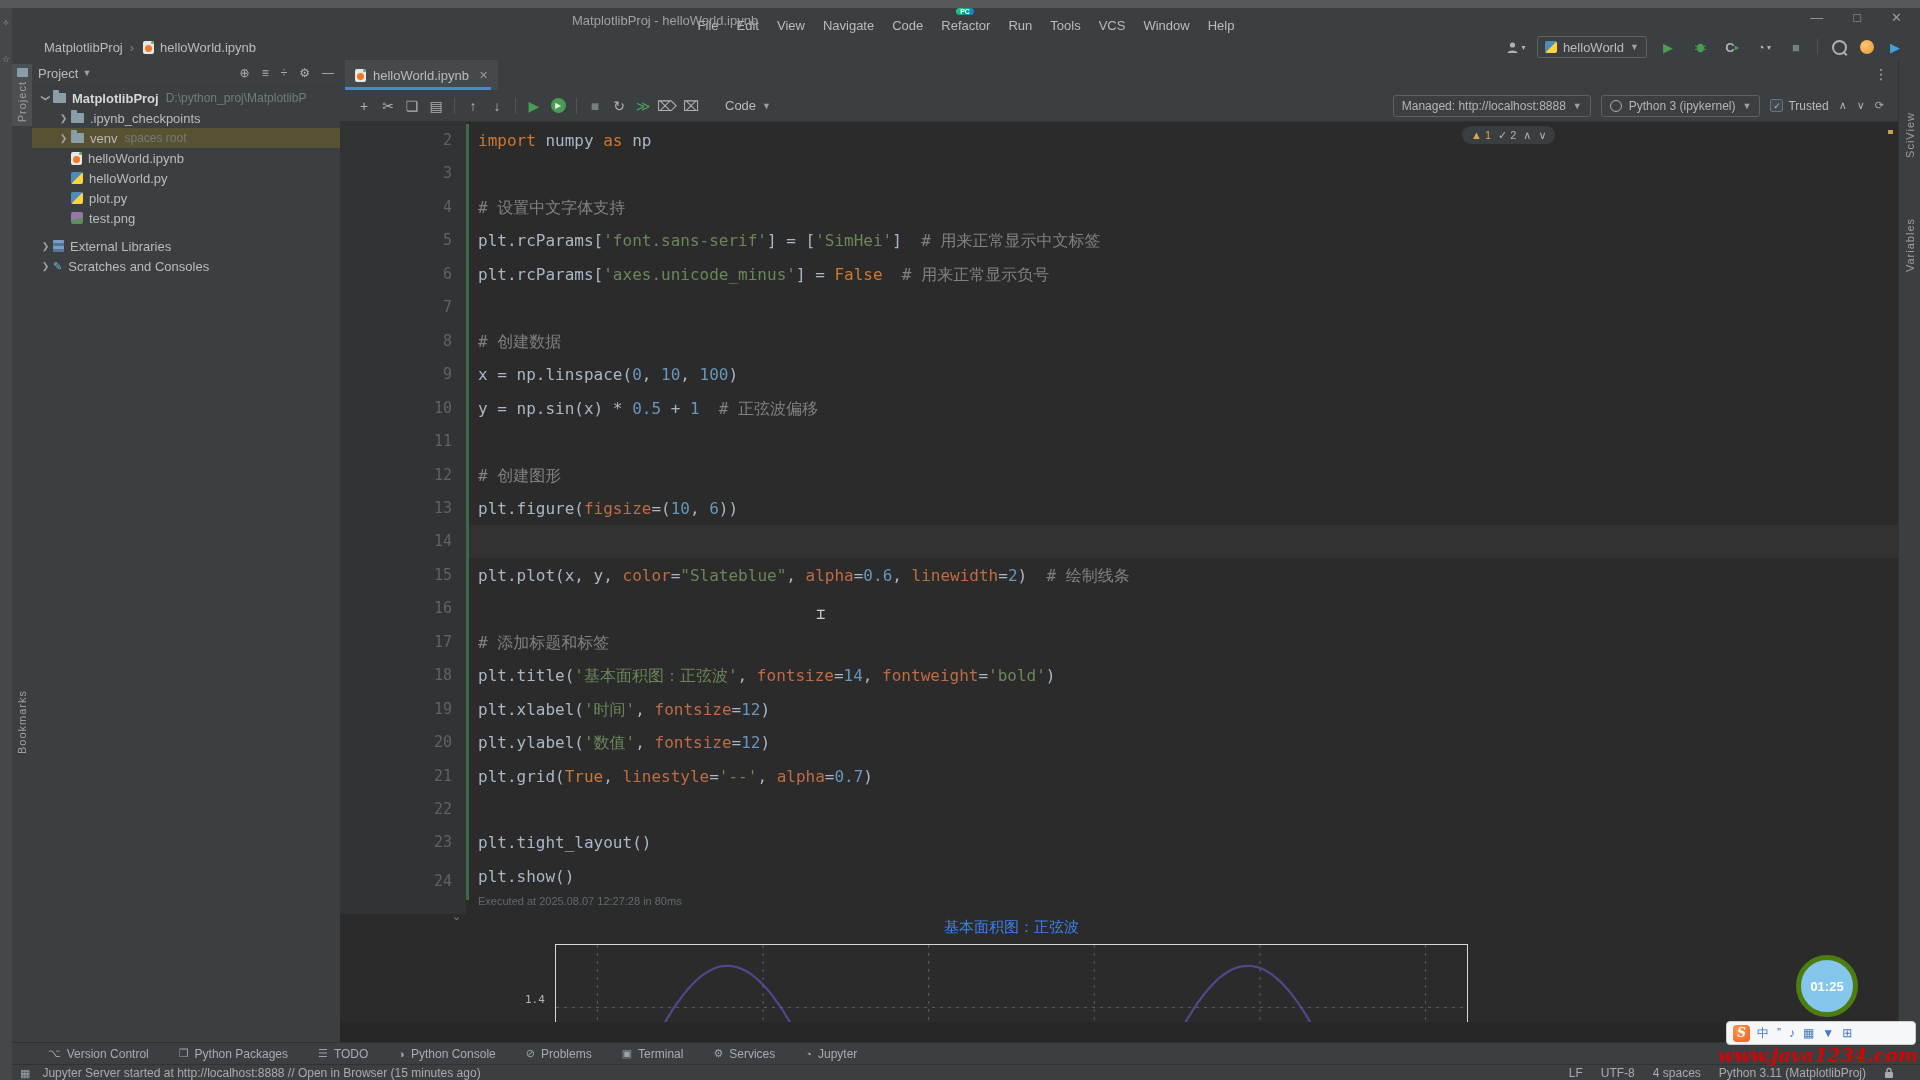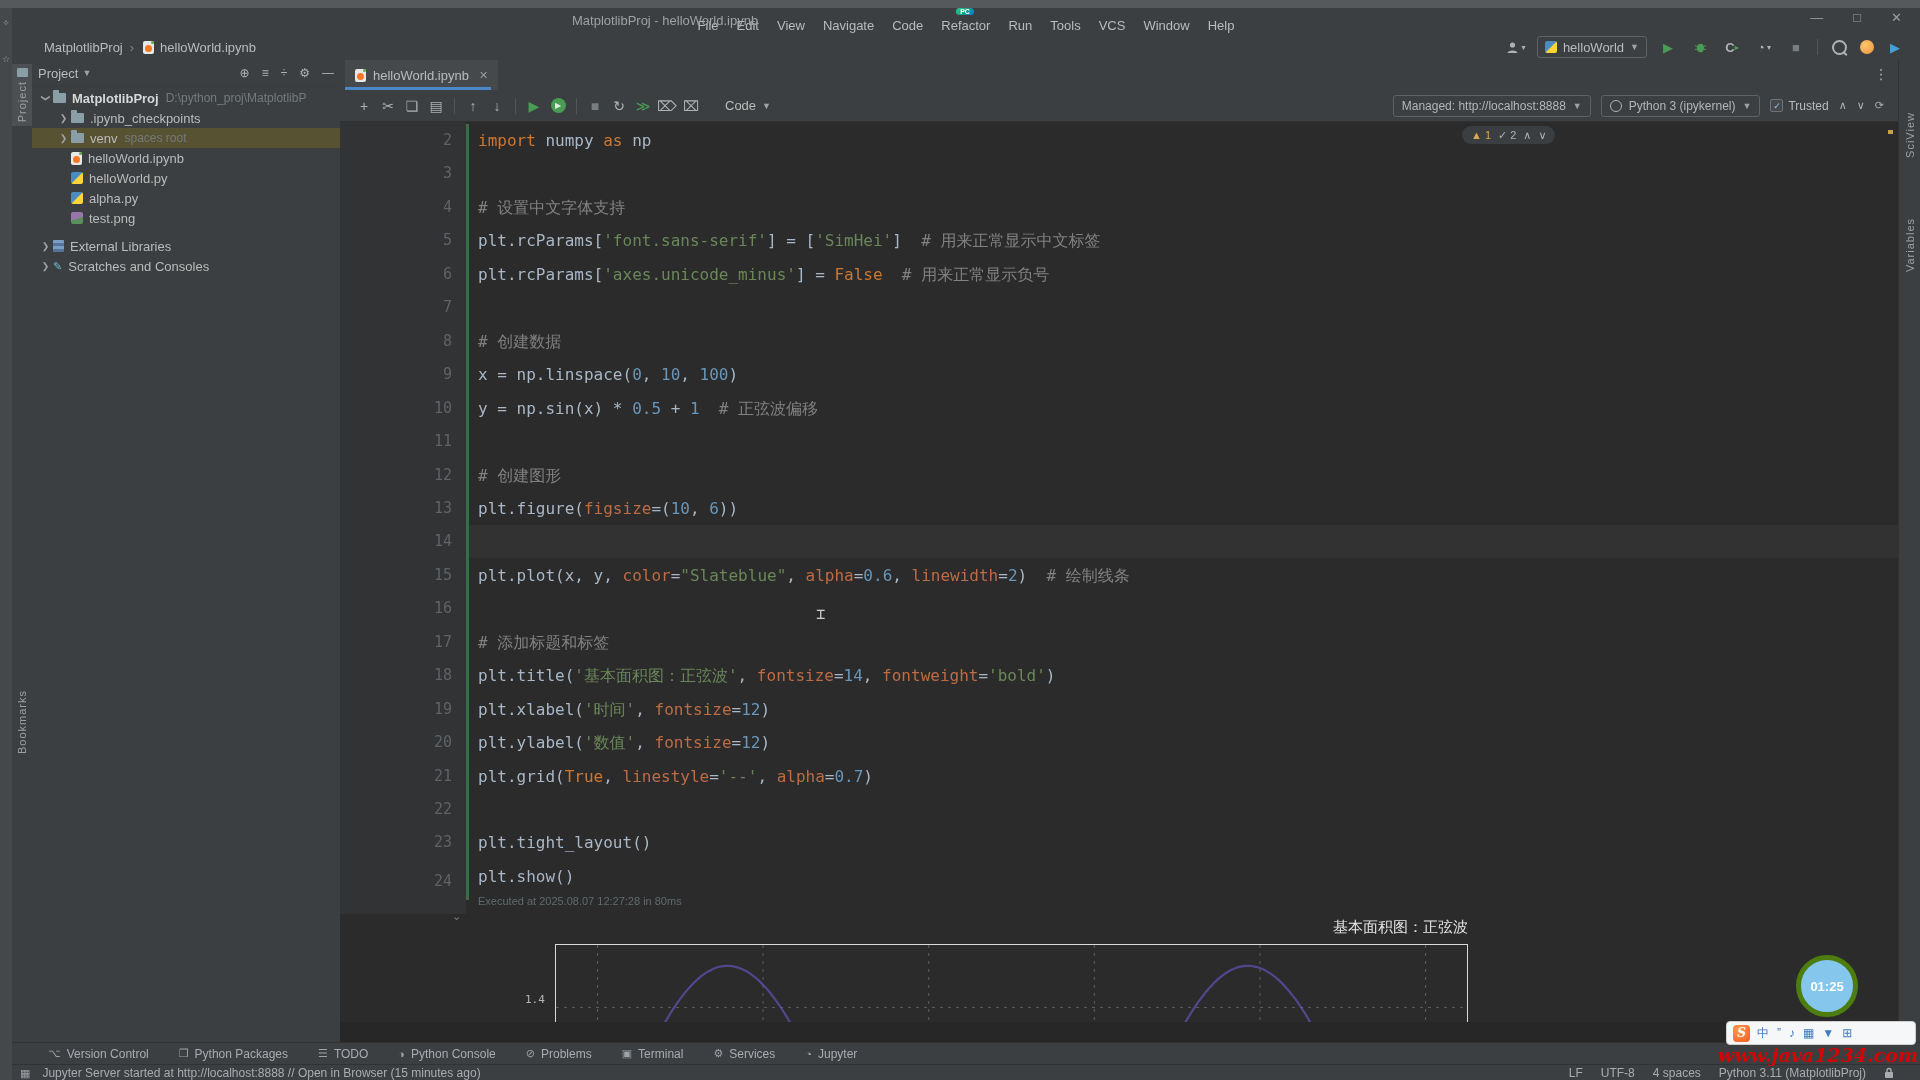--- a/index.html
+++ b/index.html
@@ -90,21 +90,21 @@
   .cline{position:absolute;left:0;height:33px;font-family:"DejaVu Sans Mono",monospace;font-size:16px;line-height:33px;white-space:pre;}
   .k{color:#CC7832;} .s{color:#6A8759;} .n{color:#6897BB;} .c{color:#808080;} .p{color:#A9B7C6;} .a{color:#BE6C45;}
   #executed{position:absolute;left:138px;top:835px;font-size:11px;color:#5F6B6E;}
   #insp{position:absolute;left:1122px;top:66px;height:18px;background:#3B3E40;border-radius:9px;
         display:flex;align-items:center;gap:7px;padding:0 9px;font-size:11px;color:#AFB1B3;}
   #insp .warn{color:#D9A84E;}
   #scrollmark{position:absolute;left:1548px;top:70px;width:5px;height:4px;background:#C7A24A;}
   #mouse-cursor{position:absolute;left:476px;top:545px;color:#CFCFCF;font-size:15px;font-family:"DejaVu Sans Mono",monospace;}
   
   #out-collapse{position:absolute;left:112px;top:850px;color:#808080;font-size:11px;}
-  #plot-title{position:absolute;left:215px;top:858px;width:913px;text-align:right;font-size:15px;color:#e5e5e5;}
+  #plot-title{position:absolute;left:215px;top:858px;width:913px;text-align:center;font-size:15px;color:#3b82f6;}
   #plot-frame{position:absolute;left:215px;top:884px;width:913px;height:78px;border:1px solid #D9D9D9;border-bottom:none;
               overflow:hidden;box-sizing:border-box;background:#2B2B2B;}
   #plot-tick{position:absolute;left:185px;top:933px;font-size:11px;color:#B5B5B5;font-family:"DejaVu Sans Mono",monospace;}
   #below-output{position:absolute;left:0;top:962px;width:1558px;height:20px;background:#272727;}
   
   #right-stripe{left:1898px;top:60px;width:22px;height:982px;background:#3C3F41;border-left:1px solid #323232;
                 display:flex;flex-direction:column;align-items:center;gap:60px;padding-top:52px;box-sizing:border-box;}
   
   #bottombar{left:12px;top:1042px;width:1908px;height:22px;background:#3C3F41;border-top:1px solid #323232;
              display:flex;align-items:center;gap:30px;padding-left:36px;box-sizing:border-box;}
@@ -243,21 +243,21 @@
           <span>helloWorld.ipynb</span>
         </div>
         <div class="tree-row" style="padding-left: 26px;">
           <span class="chev"></span>
           <span class="ti ti-python"></span>
           <span>helloWorld.py</span>
         </div>
         <div class="tree-row" style="padding-left: 26px;">
           <span class="chev"></span>
           <span class="ti ti-python"></span>
-          <span>alpha.py</span>
+          <span>plot.py</span>
         </div>
         <div class="tree-row" style="padding-left: 26px;">
           <span class="chev"></span>
           <span class="ti ti-image"></span>
           <span>test.png</span>
         </div>
         <div class="tree-row" style="margin-top: 8px; padding-left: 8px;">
           <span class="chev">❯</span>
           <span class="ti ti-libs"></span>
           <span>External Libraries</span>

